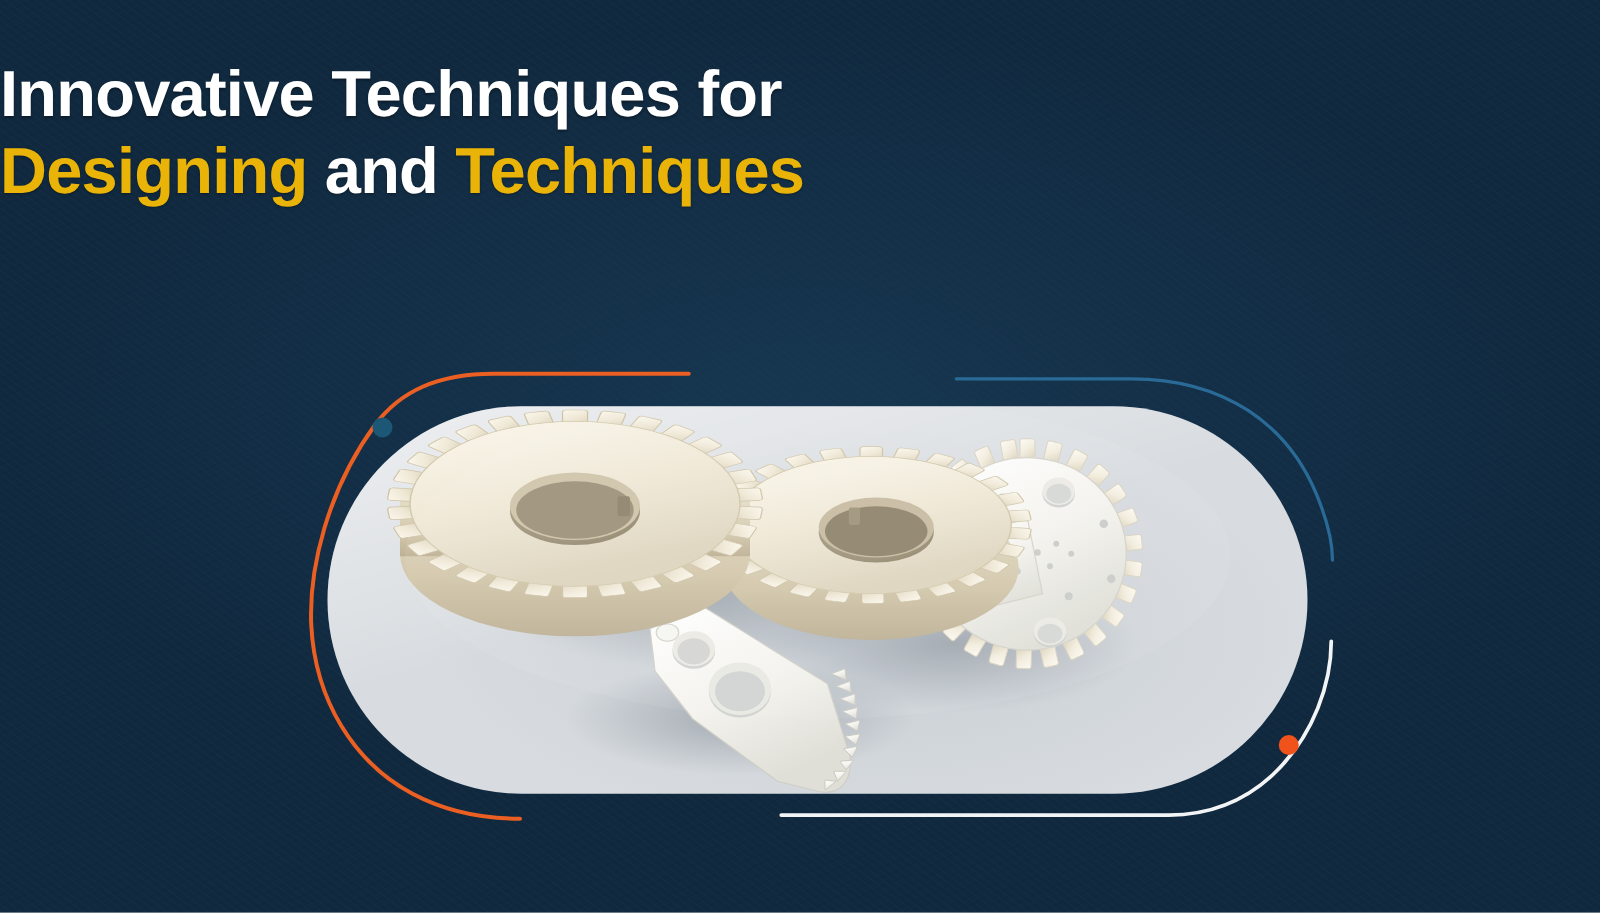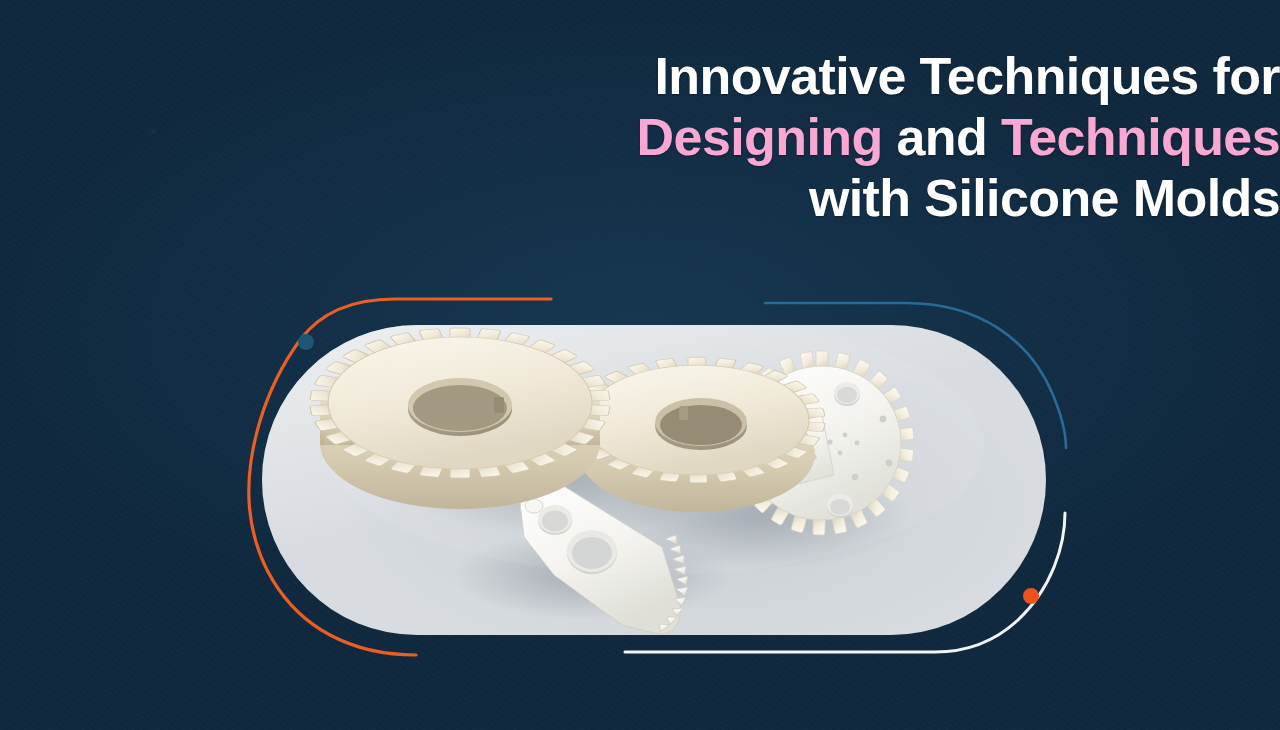--- a/index.html
+++ b/index.html
@@ -21,34 +21,34 @@
       radial-gradient(circle at 78% 62%, rgba(255,255,255,0.028) 0 2px, rgba(0,0,0,0) 3px),
       radial-gradient(circle at 33% 77%, rgba(255,255,255,0.025) 0 2px, rgba(0,0,0,0) 3px),
       repeating-linear-gradient(37deg, rgba(255,255,255,0.014) 0 1px, rgba(0,0,0,0) 1px 5px),
       repeating-linear-gradient(-24deg, rgba(0,0,0,0.045) 0 1px, rgba(0,0,0,0) 1px 7px);
     pointer-events:none; z-index:1;
   }
 
   
   #heading {
     position:absolute; left:0; top:46px; width:1280px;
-    text-align:right; z-index:6;
+    text-align:left; z-index:6;
     line-height:1.02;
     letter-spacing:-0.6px;
   }
   #heading .line {
     display:block;
     font-size:52px;
     font-weight:bold;
     color:#ffffff;
     padding:4px 0;
     text-shadow:0 1px 2px rgba(0,0,0,0.35);
     font-stretch:condensed;
   }
-  #heading .accent { color:#f9a8d4; }
+  #heading .accent { color:#eab308; }
 
   
   #frame { position:absolute; inset:0; z-index:4; pointer-events:none; }
 
   
   #panel {
     position:absolute;
     left:262px; top:325px; width:784px; height:310px;
     background:#d8dce0;
     border-radius:155px;
@@ -73,21 +73,20 @@
 </head>
 <body>
 
 <div id="stage">
 
   <div id="heading">
     <span class="line">Innovative Techniques for</span>
     <span class="line">
       <span class="accent">Designing</span><span> and </span><span class="accent">Techniques</span>
     </span>
-    <span class="line">with Silicone Molds</span>
   </div>
 
   <svg id="frame" width="1280" height="730" viewBox="0 0 1280 730">
 
     <path d="M 551 299 L 395 299 C 350 299 320 313 300 340
              C 262 392 247 455 249 500
              C 252 560 283 610 330 635
              C 360 651 390 655 416 655" fill="none" stroke="#ec5f22" stroke-width="3.2" stroke-linecap="round"></path>
 
     <path d="M 765 303 L 905 303

